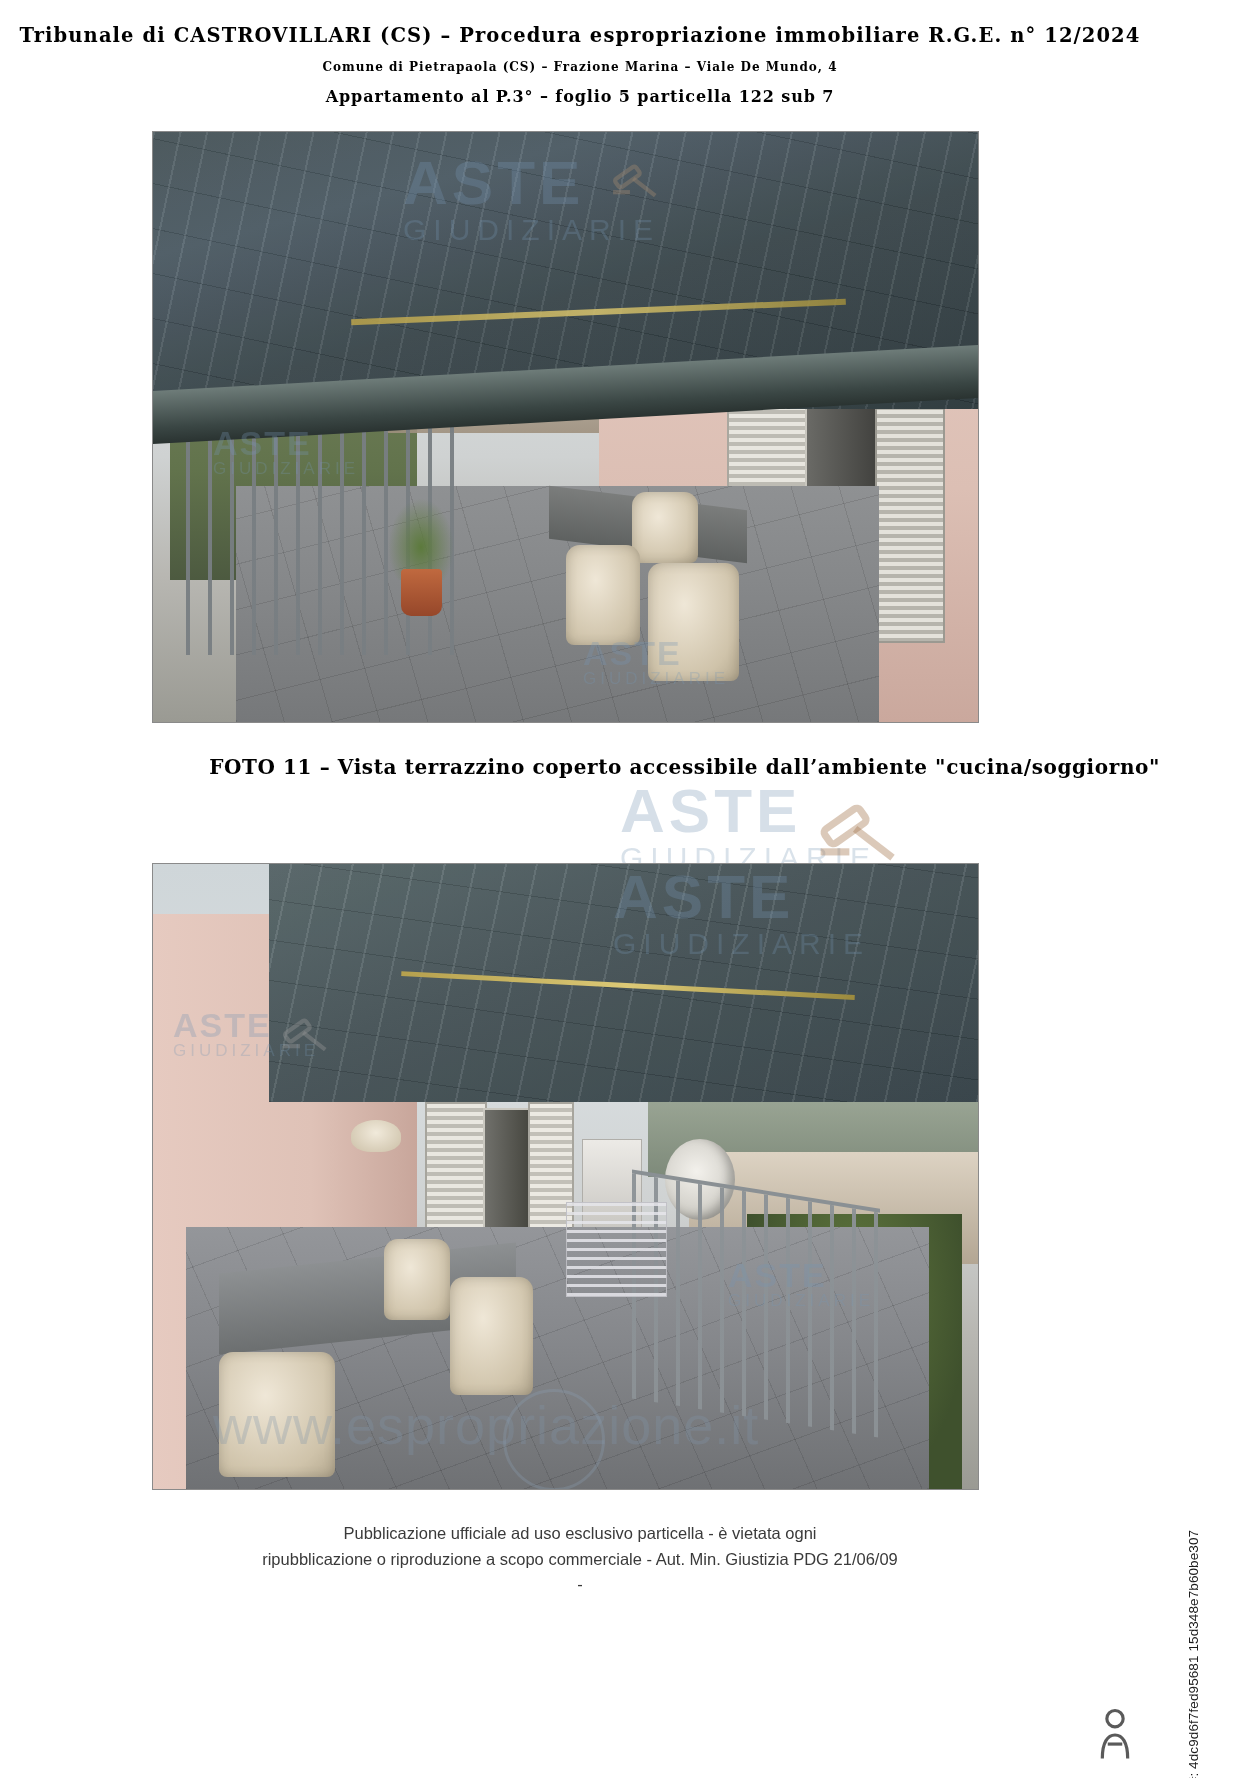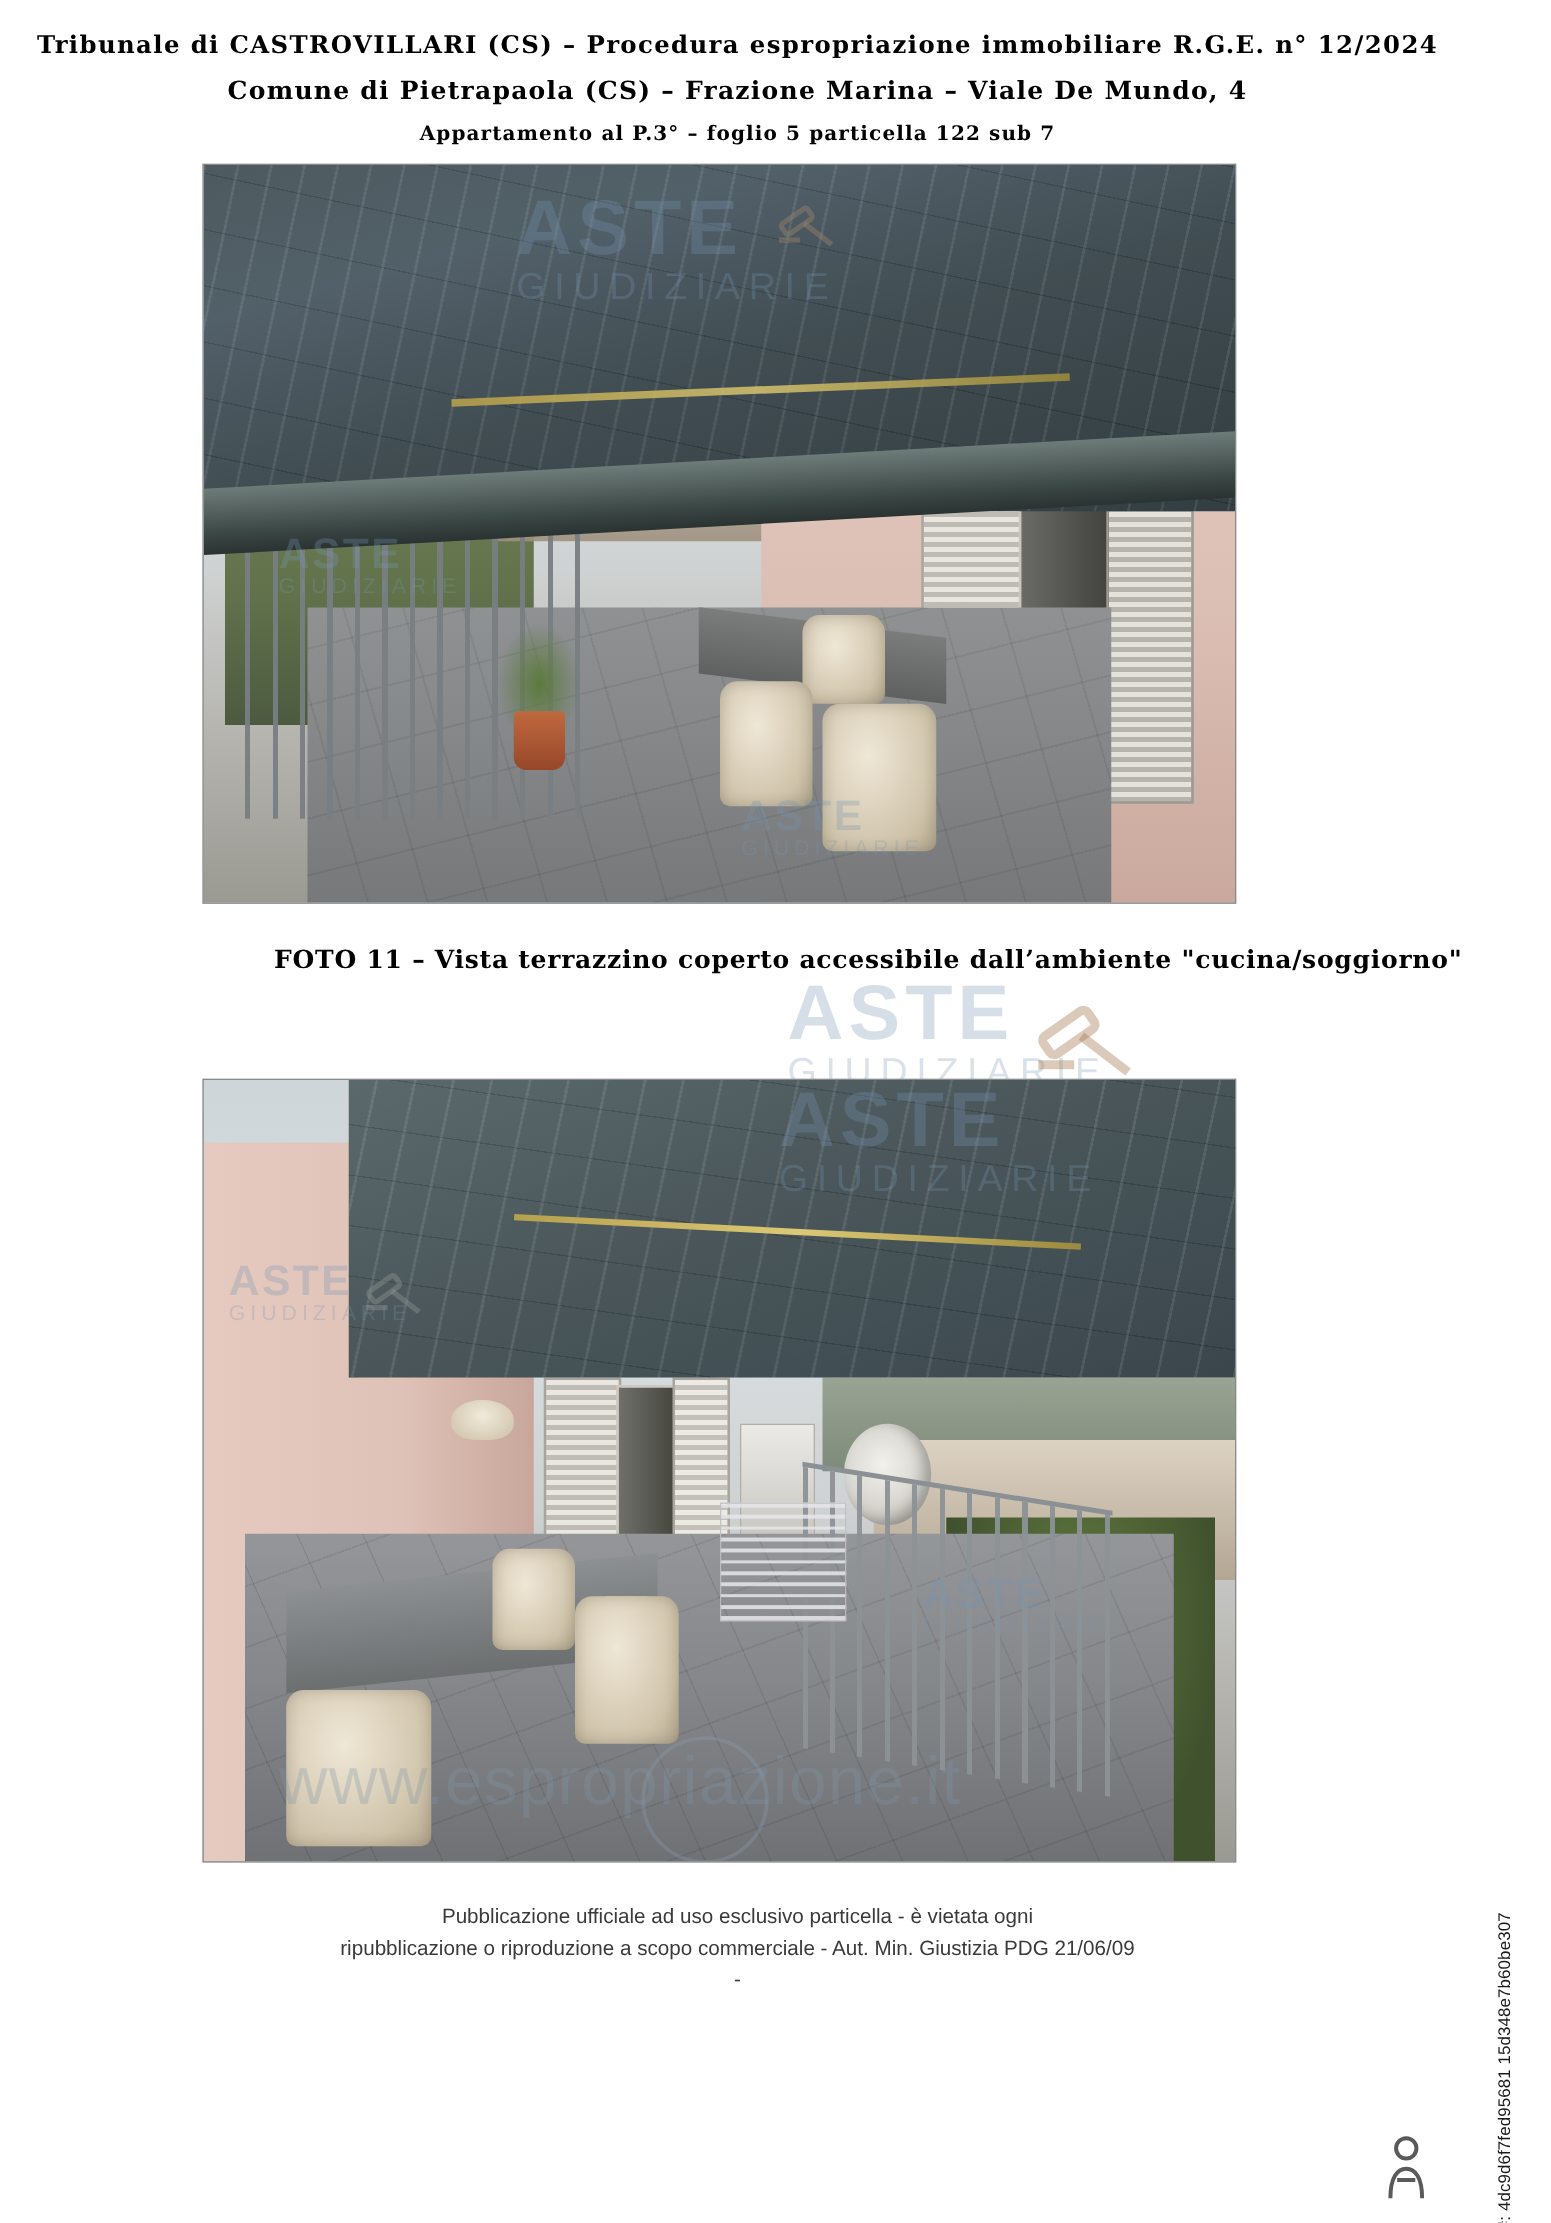--- a/index.html
+++ b/index.html
@@ -11,42 +11,42 @@
     width: 1241px;
     height: 1778px;
     position: relative;
     overflow: hidden;
     font-family: "Liberation Serif", serif;
     color: #000;
   }
 
   .page {
     position: absolute;
-    top: 0; left: 10px;
+    top: 0; left: 0;
     width: 1192px;
     height: 1778px;
   }
 
   
   .header {
     position: absolute;
     top: 24px;
     left: 0;
     width: 1160px;
     text-align: center;
   }
   .header-line {
     font-family: "DejaVu Serif", serif;
     font-weight: bold;
     letter-spacing: 0.5px;
     margin: 0 0 13px 0;
     white-space: nowrap;
   }
   .hl1 { font-size: 19.5px; letter-spacing: 1.1px; }
-  .hl2 { font-size: 20px; letter-spacing: 1.0px; }
+  .hl2 { font-size: 12px; letter-spacing: 1.0px; }
   .hl3 { font-size: 16px;   letter-spacing: 0.9px; }
 
   
   .photo-frame {
     position: absolute;
     border: 1px solid #8a8a8a;
     overflow: hidden;
     background: #b9bec2;
   }
   #photo1 { left: 152px; top: 131px; width: 825px; height: 590px; }

